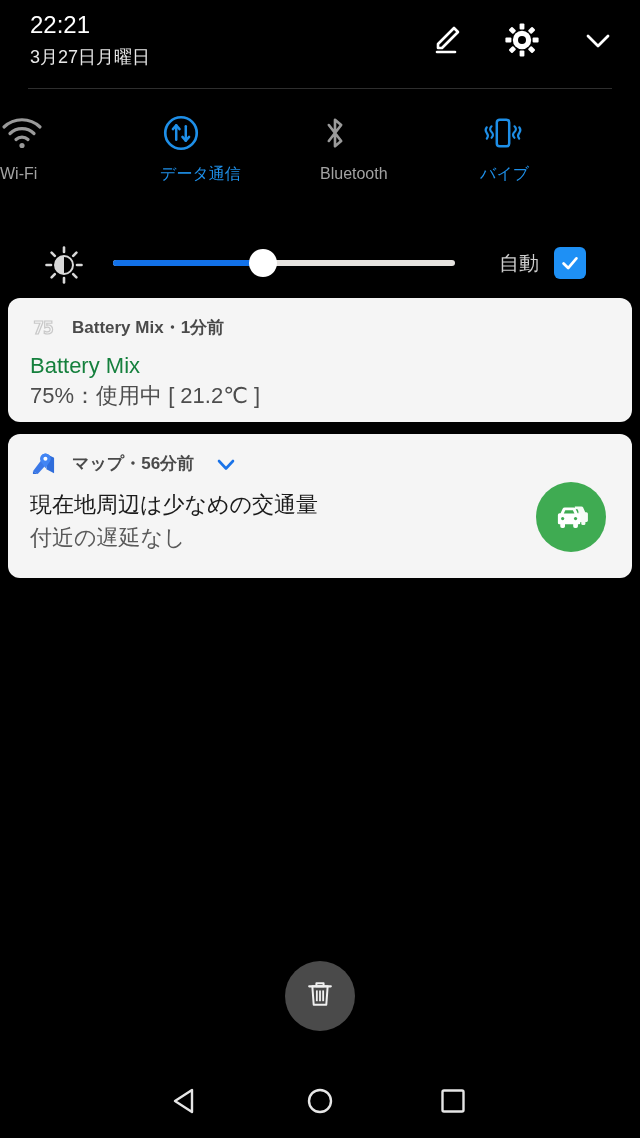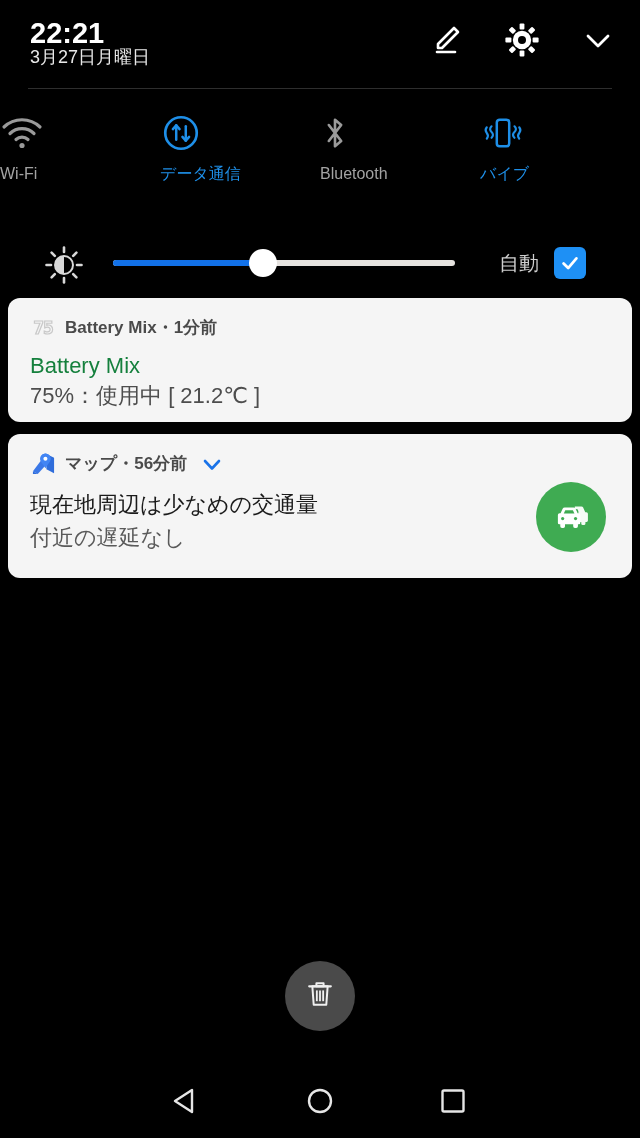--- a/index.html
+++ b/index.html
@@ -14,22 +14,22 @@
     width: 640px; height: 1138px;
     background: #000;
   }
 
   
   .header {
     position: absolute; top: 0; left: 0;
     width: 640px; height: 92px;
   }
   .clock {
-    position: absolute; left: 30px; top: 16px;
-    color: #ffffff; font-size: 29px; font-weight: bold;
+    position: absolute; left: 30px; top: 8px;
+    color: #ffffff; font-size: 24px; font-weight: normal;
     letter-spacing: 0px; line-height: 34px;
   }
   .date {
     position: absolute; left: 30px; top: 46px;
     color: #e8e8e8; font-size: 18px; line-height: 22px;
     font-weight: normal;
   }
   .hdr-icons {
     position: absolute; right: 24px; top: 22px;
     display: flex; align-items: center; gap: 40px;
@@ -100,21 +100,21 @@
     width: 624px;
     background: #f5f5f5;
     border-radius: 12px;
     overflow: hidden;
   }
   #notif-battery { top: 298px; height: 124px; }
   #notif-maps    { top: 434px; height: 144px; }
 
   .n-head {
     position: absolute; left: 22px; top: 18px;
-    display: flex; align-items: center; gap: 9px;
+    display: flex; align-items: center; gap: 16px;
     height: 24px;
   }
   .n-appicon { width: 26px; height: 24px; display: flex; align-items: center; justify-content: center; }
   .n-appname {
     font-size: 17px; color: #4a4a4a; font-weight: bold;
     line-height: 22px; white-space: nowrap;
   }
   .n-title {
     position: absolute; left: 22px;
     font-size: 22px; color: #15803d; line-height: 28px;

